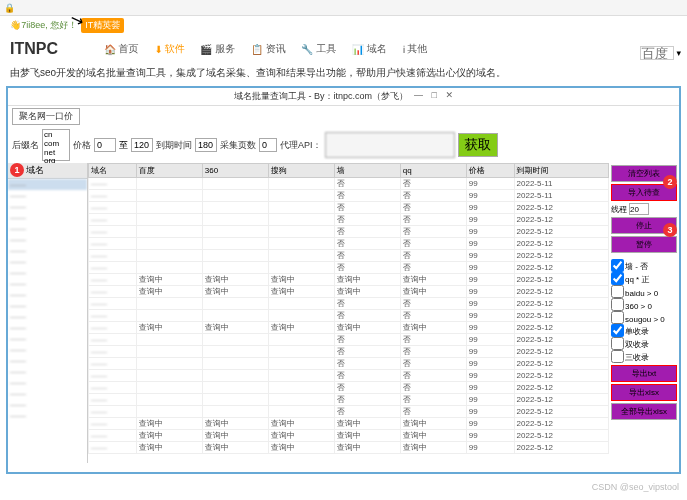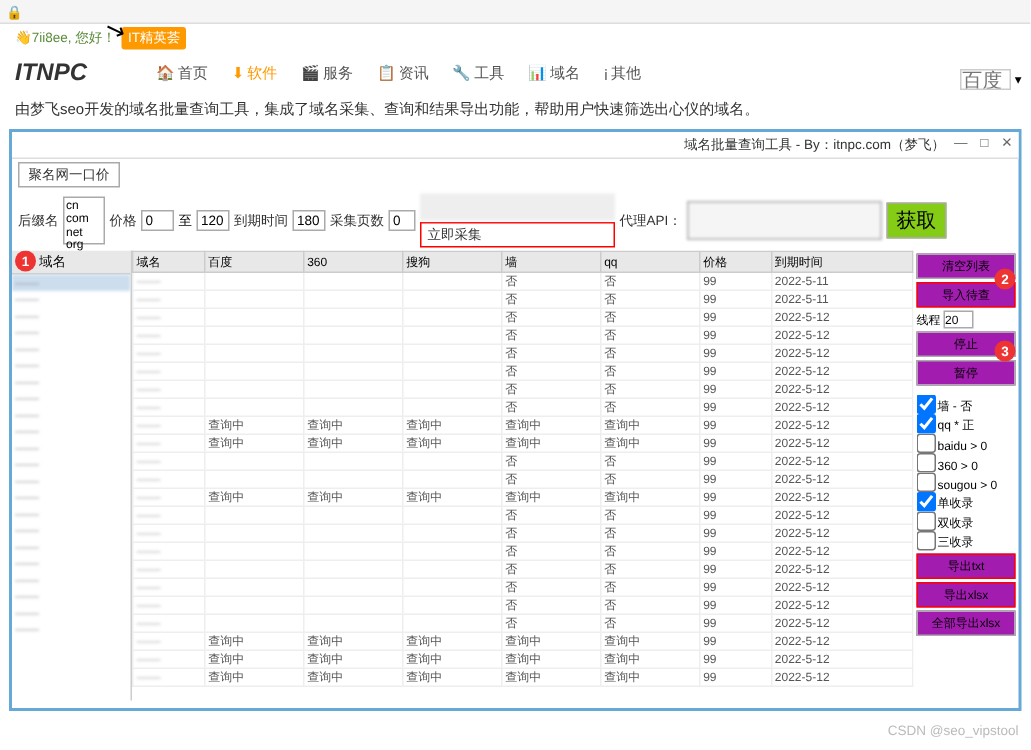--- a/index.html
+++ b/index.html
@@ -4,28 +4,28 @@
 <style>
 *{box-sizing:border-box;margin:0;padding:0;font-family:"Microsoft YaHei",Arial,sans-serif}
 body{width:687px;height:500px;background:#fff;font-size:10px;overflow:hidden}
 .url-bar{height:16px;background:#f5f5f5;border-bottom:1px solid #ddd;display:flex;align-items:center;padding:0 4px;font-size:9px;color:#333}
 .url-bar .lock{color:#888;margin-right:2px}
 .arrow{position:absolute;top:10px;left:70px;font-size:16px;color:#000;transform:rotate(-20deg)}
 .sub-bar{height:18px;display:flex;align-items:center;padding:0 10px;font-size:9px;color:#666}
 .sub-bar .greet{color:#5a8c3a}
 .sub-bar .btn{background:#f90;color:#fff;padding:1px 4px;margin-left:4px;border-radius:2px}
 .nav{display:flex;align-items:center;padding:2px 10px;height:30px}
-.logo{font-size:16px;font-weight:bold;color:#333;font-style:italic}
+.logo{font-size:16px;font-weight:bold;color:#333;}
 .nav-items{display:flex;margin-left:40px;gap:4px}
 .nav-item{padding:2px 6px;font-size:10px;color:#555;display:flex;align-items:center;gap:2px}
 .nav-item.active{color:#f90}
 .nav-item .ico{font-size:10px}
 .desc{padding:2px 10px;font-size:10px;color:#333}
 .app-window{margin:4px 6px;border:2px solid #67a9d6;background:#fff;height:388px;position:relative}
-.title-bar{background:#fff;padding:2px 4px;font-size:9px;color:#333;display:flex;justify-content:flex-end;border-bottom:1px solid #ddd}
+.title-bar{background:#fff;padding:2px 4px;font-size:9px;color:#333;display:flex;justify-content:center;border-bottom:1px solid #ddd}
 .title-bar .ctrls span{margin-left:6px;color:#666}
 .tab-strip{padding:2px 4px;font-size:9px;color:#333}
 .tab-strip .tab{display:inline-block;padding:1px 6px;border:1px solid #aaa;background:#fff}
 .filter-row{padding:2px 4px;display:flex;align-items:center;gap:3px;font-size:9px;flex-wrap:wrap}
 .filter-row label{color:#333}
 .filter-row input[type=text]{border:1px solid #aaa;height:14px;font-size:9px;padding:0 2px}
 .filter-row .suffix{width:28px;height:32px;border:1px solid #aaa;font-size:8px;line-height:1.1;padding:1px}
 .filter-row .longinput{width:130px;height:18px;background:#eee;filter:blur(1px)}
 .filter-row .collect{border:1px solid red;padding:1px 4px;color:#333}
 .filter-row .cb{display:flex;flex-direction:column;gap:1px}
@@ -130,24 +130,20 @@
 net
 org</div>
     <label>价格</label>
     <input type="text" style="width: 22px;" value="0">
     <span>至</span>
     <input type="text" style="width: 22px;" value="120">
     <label>到期时间</label>
     <input type="text" style="width: 22px;" value="180">
     <label>采集页数</label>
     <input type="text" style="width: 18px;" value="0">
-    <div style="display:flex;flex-direction:column;gap:1px">
-      <div class="longinput"></div>
-      <span class="collect">立即采集</span>
-    </div>
     <label>代理API：</label>
     <div class="proxy-box"></div>
     <button class="get-btn">获取</button>
   </div>
 
   <div class="main-area">
     <div class="left-col">
       <div class="hdr">
         <div class="marker m1">1</div>
         <span style="margin-left:16px">域名</span>

